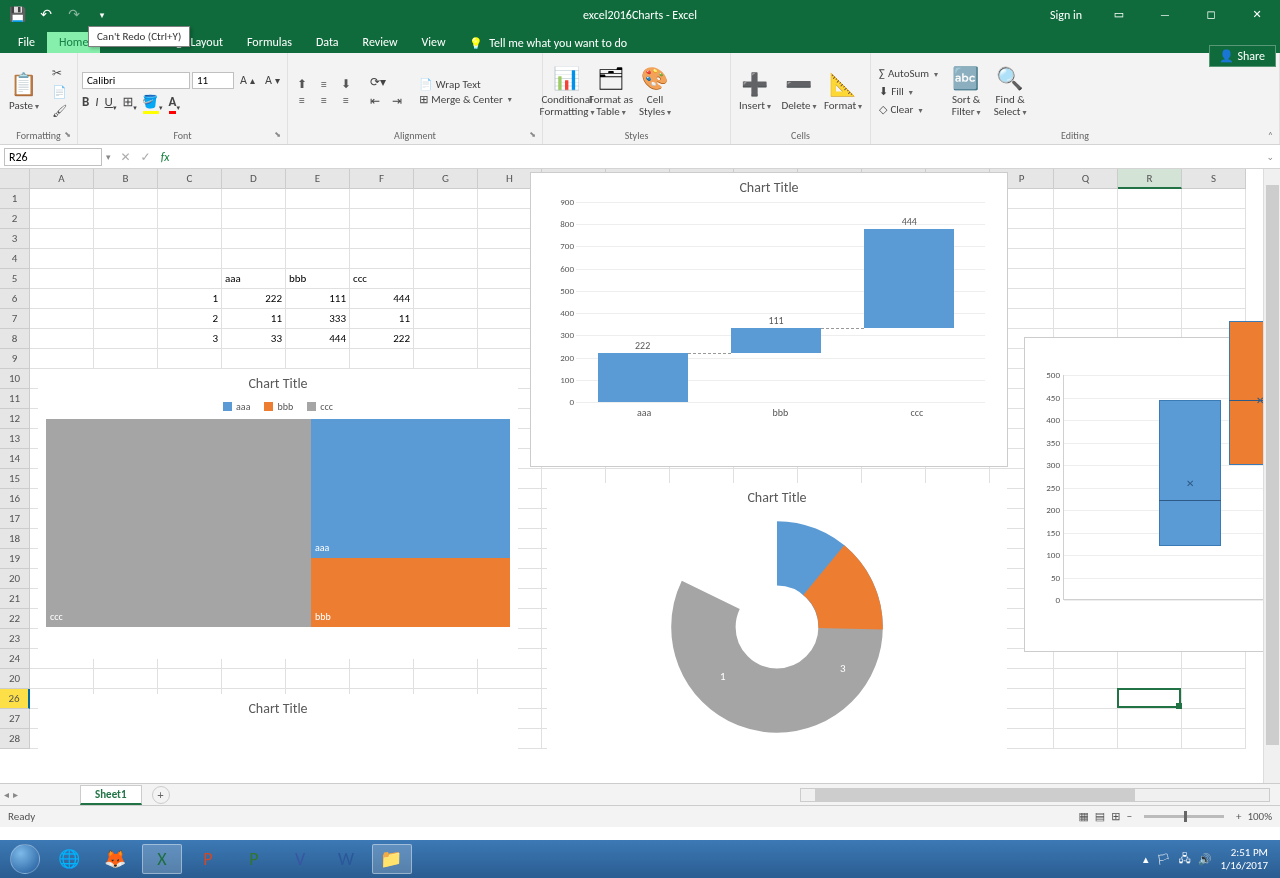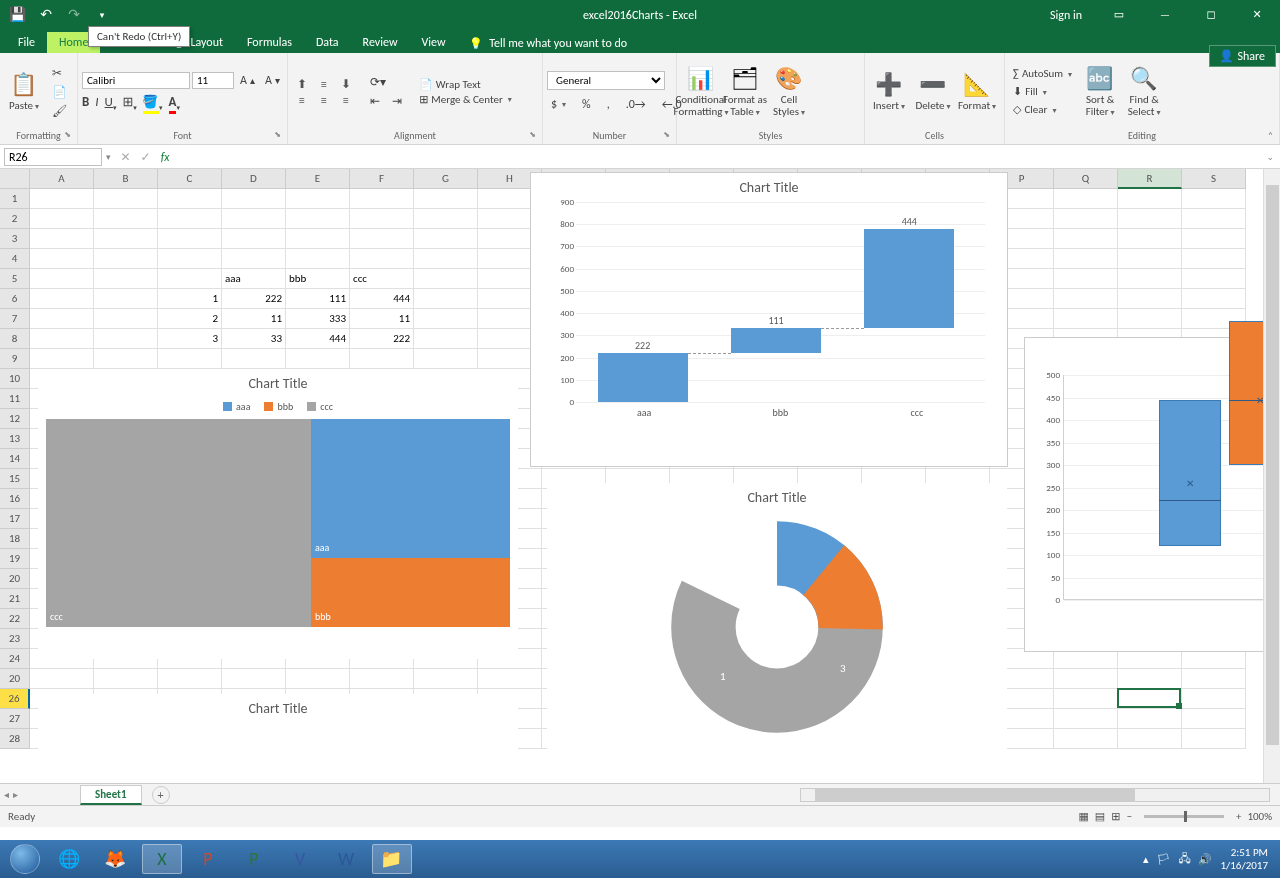--- a/index.html
+++ b/index.html
@@ -12,21 +12,21 @@
 .qat-btn.disabled{opacity:0.5;}
 .title-center{position:absolute;left:50%;transform:translateX(-50%);font-size:12px;}
 .title-right{position:absolute;right:0;display:flex;align-items:center;height:100%;}
 .title-right .seg{padding:0 14px;height:100%;display:flex;align-items:center;font-size:12px;}
 .title-right .winbtn{width:46px;height:29px;display:flex;align-items:center;justify-content:center;font-size:11px;}
 .tooltip{position:absolute;top:26px;left:88px;background:#fff;border:1px solid #7f7f7f;padding:3px 8px;font-size:11px;color:#333;z-index:50;box-shadow:2px 2px 3px rgba(0,0,0,0.2);}
 
 
 .tabs{height:24px;background:#0f6b3c;display:flex;align-items:flex-end;padding-left:6px;position:relative;}
 .tab{padding:3px 12px 4px;font-size:12px;color:#fff;cursor:pointer;}
-.tab.active{background:#bef264;color:#188048;}
+.tab.active{background:#86efac;color:#188048;}
 .tell-me{color:#fff;display:flex;align-items:center;gap:6px;padding:3px 12px;font-size:12px;}
 .tell-me::before{content:"💡";font-size:11px;filter:brightness(1.5);}
 .share{position:absolute;right:4px;top:16px;background:#0f6b3c;color:#fff;padding:3px 10px;border:1px solid rgba(255,255,255,0.3);font-size:12px;}
 
 
 .ribbon{height:92px;background:#f3f3f3;border-bottom:1px solid #d4d4d4;display:flex;}
 .group{border-right:1px solid #e1e1e1;display:flex;flex-direction:column;justify-content:space-between;padding:3px 4px 1px;height:100%;}
 .group-label{font-size:10px;color:#666;text-align:center;padding:2px 0 1px;position:relative;}
 .group-label.dlg::after{content:"⬊";position:absolute;right:2px;font-size:8px;color:#888;}
 .group-body{flex:1;display:flex;align-items:center;gap:4px;}
@@ -240,35 +240,20 @@
         </div>
       </div>
       <div class="merge-col">
         <div class="merge-row">📄 <span>Wrap Text</span></div>
         <div class="merge-row chev">⊞ <span>Merge &amp; Center</span></div>
       </div>
     </div>
     <div class="group-label dlg">Alignment</div>
   </div>
 
-  <div class="group" style="width:134px;">
-    <div class="group-body">
-        <div class="vstack">
-      <select class="num-sel"><option>General</option></select>
-      <div style="display:flex;gap:8px;margin-top:4px;">
-        <span class="smbtn chev">$</span>
-        <span class="smbtn">%</span>
-        <span class="smbtn">,</span>
-        <span class="smbtn">.0→</span>
-        <span class="smbtn">←.0</span>
-      </div>
-    </div>
-      </div>
-    <div class="group-label dlg">Number</div>
-  </div>
 
   <div class="group" style="width:188px;">
     <div class="group-body">
       <div class="bigbtn">
           <span class="ico">📊</span>
           <span class="lbl chev" style="white-space:pre;">Conditional
 Formatting</span>
         </div>
       <div class="bigbtn">
           <span class="ico">🗂</span>

